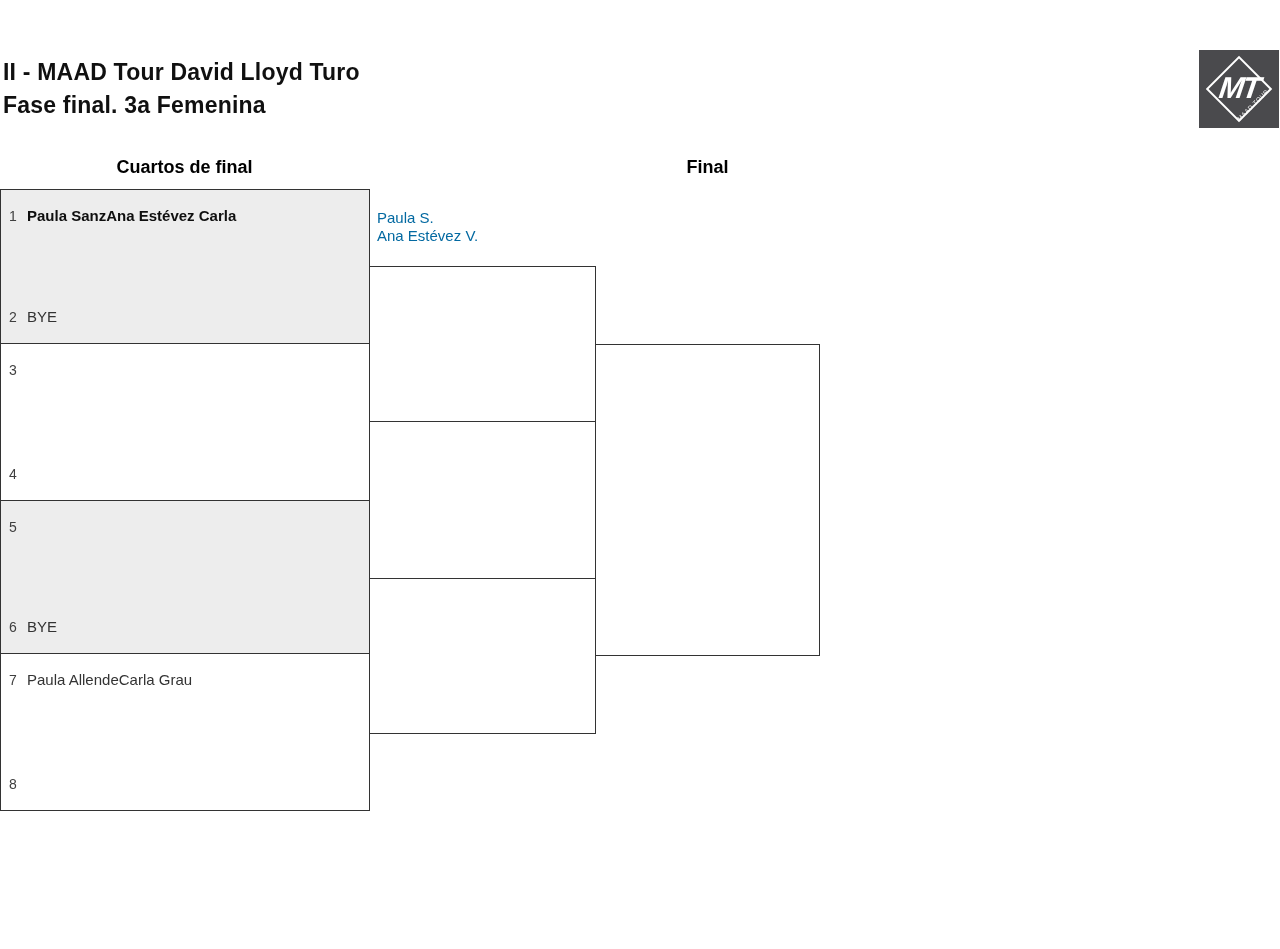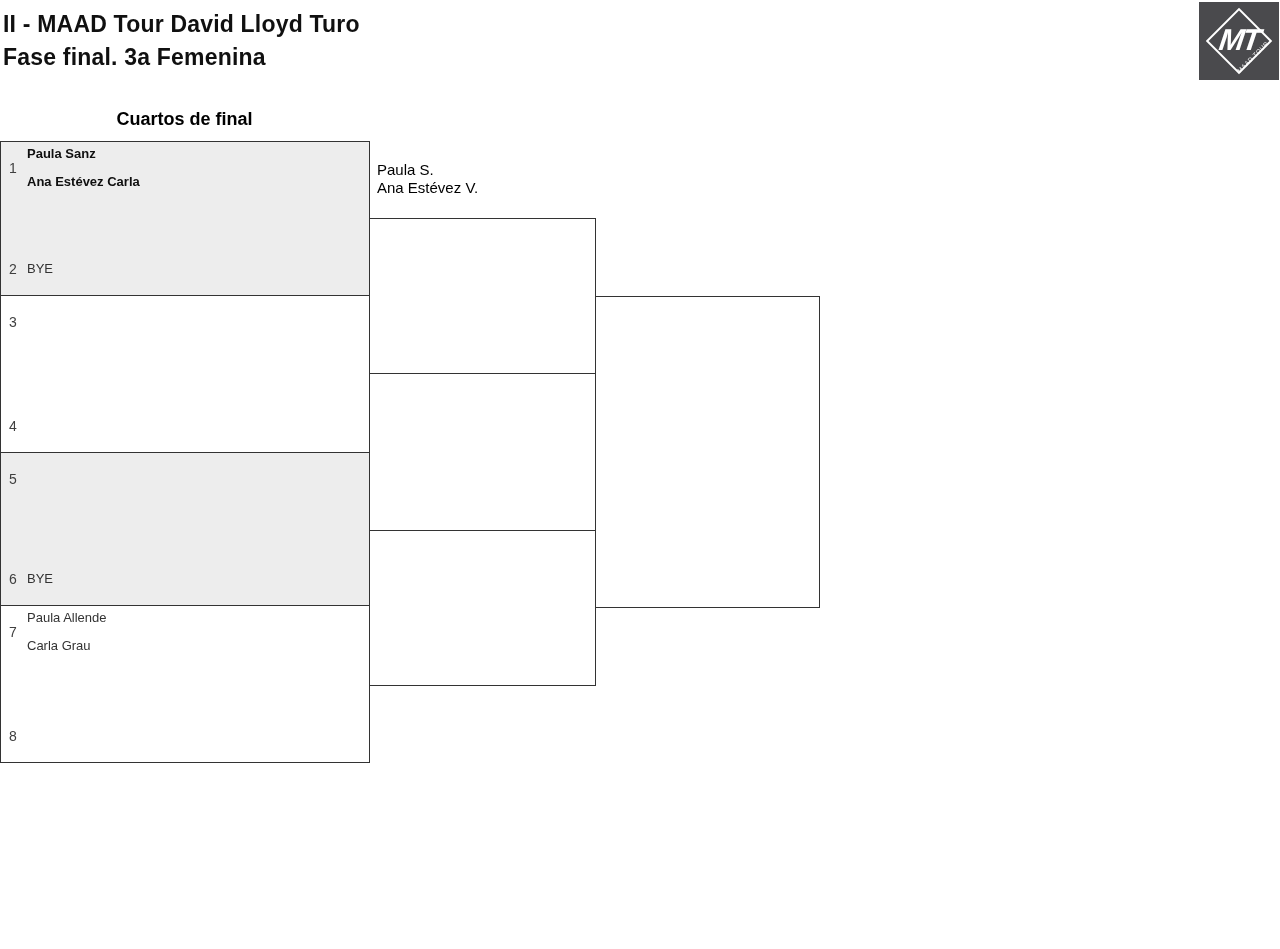--- a/index.html
+++ b/index.html
@@ -1,21 +1,21 @@
 <!DOCTYPE html>
 <html><head>
 <meta charset="utf-8">
 <style>
   * { margin:0; padding:0; box-sizing:border-box; }
   html,body { background:#ffffff; }
   body {
     width:1280px; height:949px; position:relative; overflow:hidden;
     font-family:"Liberation Sans", sans-serif; color:#111;
   }
-  .page { position:absolute; inset:0; }
+  .page { position:absolute; inset:0;margin-top:48px; }
 
   
   .title-block { position:absolute; left:3px; top:8px; }
   .title-block h1, .title-block h2 {
     font-size:23px; line-height:33px; font-weight:bold; color:#101010;
     letter-spacing:0.2px; white-space:nowrap;
   }
 
   
   .logo {
@@ -58,33 +58,33 @@
 
   .slot {
     position:absolute; left:0; right:0; height:36px;
     display:flex; align-items:center;
   }
   .slot.top { top:8px; } .slot.bottom { bottom:8px; }
   .seed {
     width:18px; margin-left:8px; flex:0 0 18px;
     font-size:14px; color:#3f3f3f;
   }
-  .names { display:flex; flex-direction:column; font-size:13px; line-height:18px; color:#333;gap:10px; }
+  .names { display:flex; flex-direction:row; font-size:15px; line-height:18px; color:#333; }
   .names.bold { font-weight:bold; color:#0f0f0f; }
   .nl { display:block; white-space:nowrap; }
   .nl:empty { display:none; }
 
   .sf-box, .final-box { position:absolute; border:1px solid #333; background:transparent; }
   .sf1 { left:369px; top:218px; width:227px; height:156px; }
   .sf2 { left:369px; top:530px; width:227px; height:156px; }
   .final-box { left:595px; top:296px; width:225px; height:312px; }
 
   .advancer {
     position:absolute; display:flex; flex-direction:column;
-    font-size:15px; line-height:18px; color:#000000;
+    font-size:15px; line-height:18px; color:#0369a1;
   }
   .adv-sf1-top { left:377px; top:161px; }
   .adv-sf1-bot { left:377px; top:316px; }
   .adv-sf2-top { left:377px; top:473px; }
   .adv-sf2-bot { left:377px; top:629px; }
   .adv-f-top   { left:603px; top:239px; }
   .adv-f-bot   { left:603px; top:551px; }
 </style>
 </head>
 <body>
@@ -96,20 +96,21 @@
     <h2>Fase final. 3a Femenina</h2>
   </div>
 
   <div class="logo">
     <div class="diamond"></div>
     <div class="monogram">MT</div>
     <div class="wordmark">MAAD TOUR</div>
   </div>
 
   <div class="round-label rl-0">Cuartos de final</div>
+  <div class="round-label rl-2">Final</div>
 
   <div class="qf-col">
 
     <div class="match m0 b shaded">
       <div class="slot top">
         <span class="seed">1</span>
         <span class="names bold">
           <span class="nl">Paula Sanz</span>
           <span class="nl">Ana Estévez Carla</span>
         </span>

